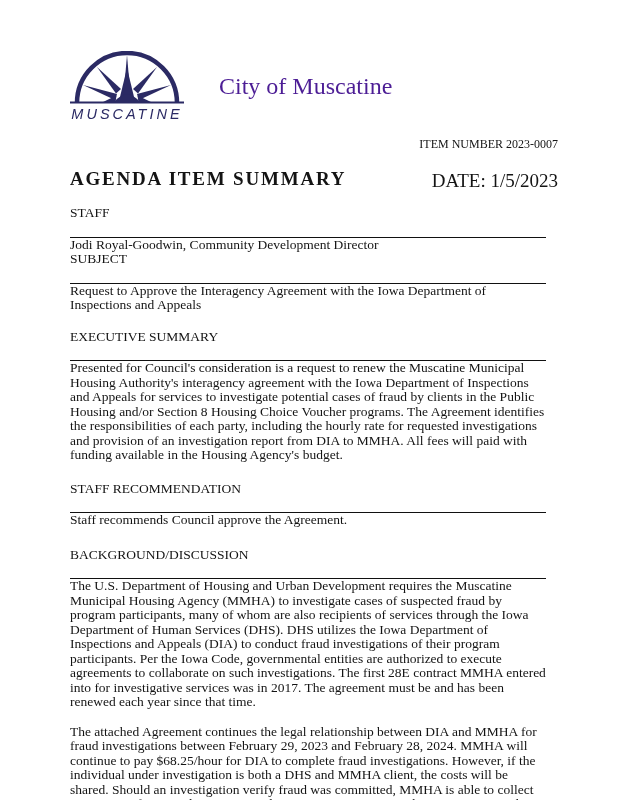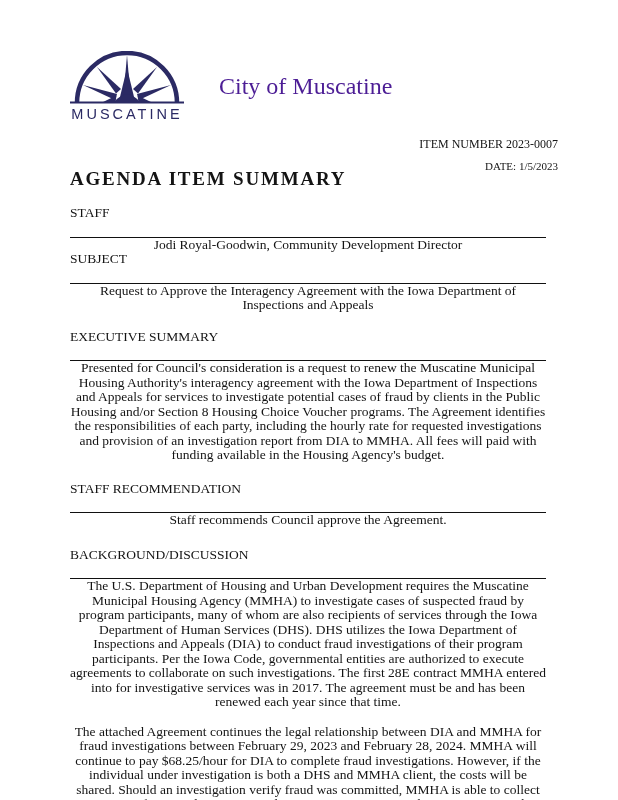--- a/index.html
+++ b/index.html
@@ -17,20 +17,21 @@
     overflow: hidden;
   }
 
   
   .logo {
     position: absolute;
     left: 70px;
     top: 51px;
     width: 114px;
     text-align: center;
+    font-style: italic;
   }
   .logo svg { display: block; }
   .logo-wordmark {
     font-family: "Liberation Sans", "DejaVu Sans", sans-serif;
     font-size: 14.5px;
     letter-spacing: 3px;
     color: #2b2a64;
     margin-top: 1px;
     white-space: nowrap;
   }
@@ -45,22 +46,22 @@
   .meta-item-number {
     position: absolute;
     right: 60px;
     top: 137px;
     font-size: 12px;
     white-space: nowrap;
   }
   .meta-date {
     position: absolute;
     right: 60px;
-    top: 160px;
-    font-size: 11px;
+    top: 170px;
+    font-size: 19px;
     white-space: nowrap;
   }
   .doc-title {
     position: absolute;
     left: 70px;
     top: 168px;
     font-size: 19px;
     font-weight: bold;
     letter-spacing: 1.8px;
     white-space: nowrap;
@@ -79,21 +80,21 @@
   .section + .section.gap-16 { }
   .section + .section.gap-17 { margin-top: 17px; }
   .section + .section.gap-19 { margin-top: 19px; }
   .section + .section.gap-20 { margin-top: 20px; }
   .section-heading {
     border-bottom: 1.6px solid #111111;
     padding-bottom: 16px;
   }
   .section p {
     margin: 0;
-    text-align: center;
+    text-align: left;
   }
   .section p + p { margin-top: 15px; }
 </style>
 </head>
 <body>
 
 <div class="page">
 
   <div class="logo">
     <svg width="114" height="54" viewBox="0 0 114 54">

